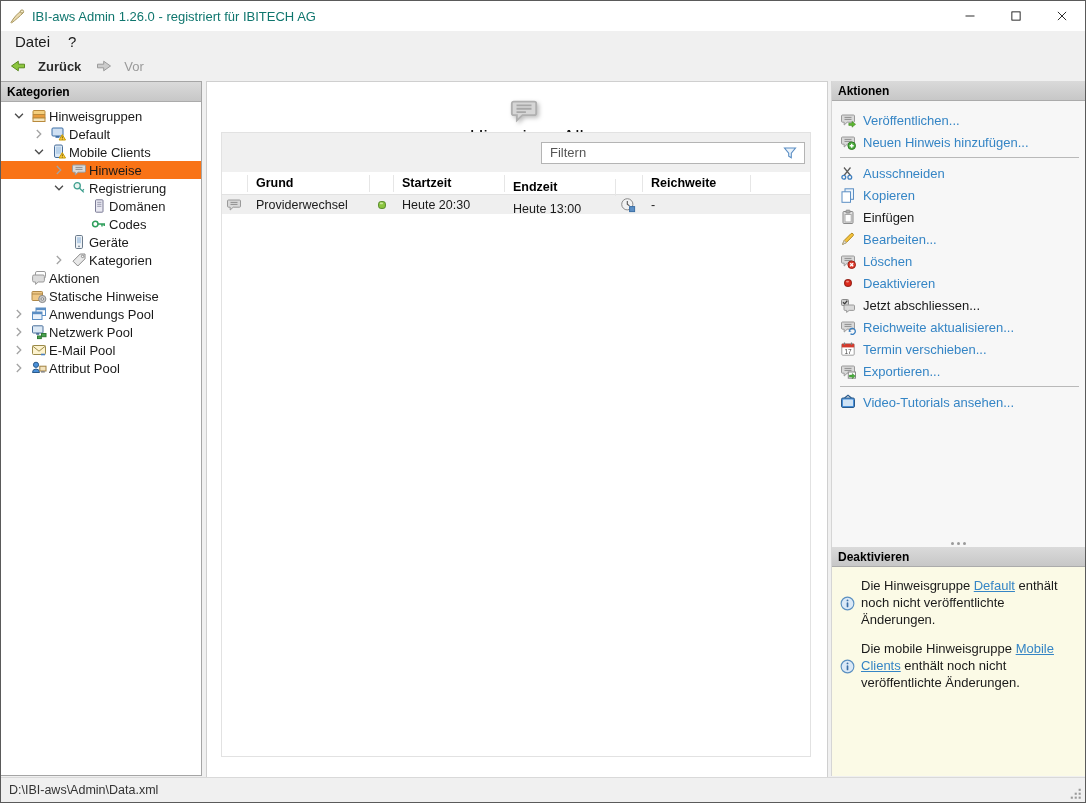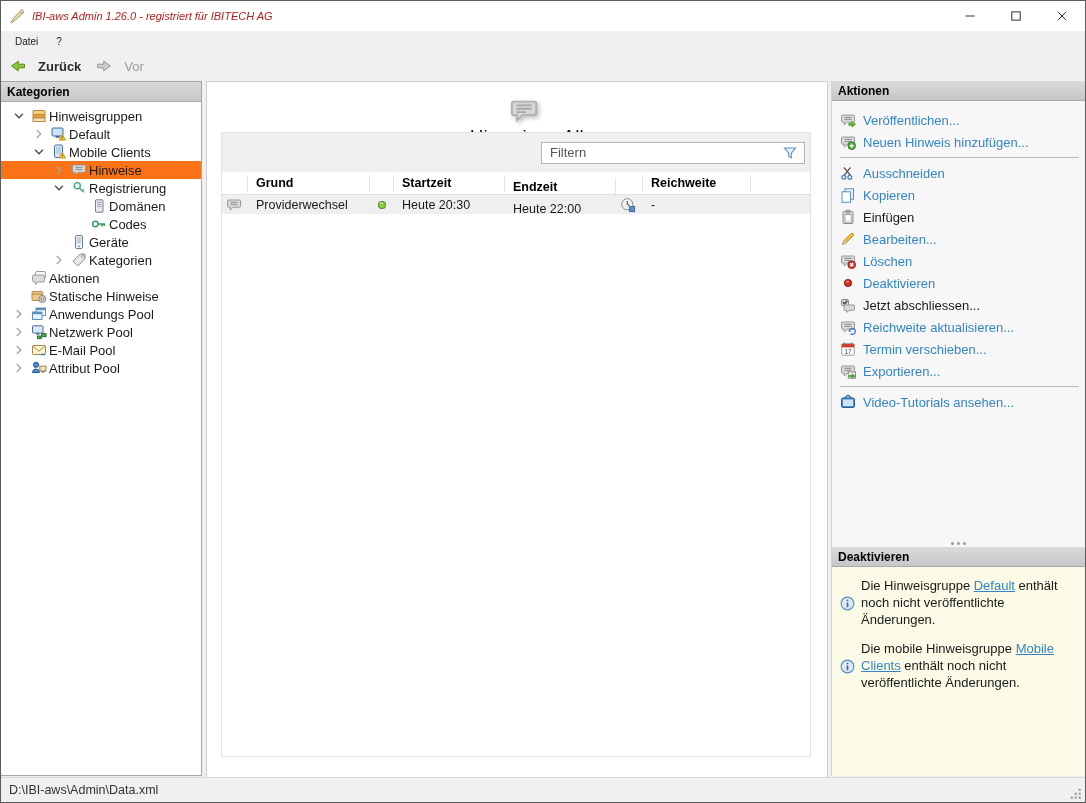--- a/index.html
+++ b/index.html
@@ -10,28 +10,28 @@
     border:1px solid #5a5a5a;
     position:relative; background:#f0f0f0; overflow:hidden;
   }
   svg { display:block; }
   .icon { display:inline-flex; align-items:center; justify-content:center; flex:none; }
 
   
   .titlebar { position:absolute; left:0; top:0; right:0; height:30px; background:#ffffff;
     display:flex; align-items:center; }
   .titlebar .app-logo { margin:0 7px 0 8px; }
-  .titlebar .title { font-size:11px; color:#b91c1c;font-style:italic; }
+  .titlebar .title { font-size:13px; color:#0f766e; }
   .win-controls { margin-left:auto; display:flex; height:100%; }
   .win-btn { width:46px; height:100%; display:flex; align-items:center; justify-content:center; }
 
   
   .menubar { position:absolute; left:0; top:30px; right:0; height:20px; background:#f0f0f0;
     display:flex; align-items:center; }
-  .menu-item { padding:18px 9px; font-size:10px; }
+  .menu-item { padding:18px 9px; font-size:15px; }
   .menu-item:first-child { margin-left:5px; }
   .toolbar { position:absolute; left:0; top:50px; right:0; height:30px; background:#f0f0f0;
     display:flex; align-items:center; }
   .tool-btn { display:flex; align-items:center; gap:12px; padding:3px 6px; margin-left:3px; }
   .tool-btn .lbl { font-weight:bold; color:#2b2b2b; }
   .tool-btn.disabled .lbl { font-weight:normal; color:#9a9a9a; }
 
   
   .panel-header { height:20px; background:linear-gradient(#dadada,#c7c7c7);
     border-bottom:1px solid #ababab; font-size:12px; font-weight:bold; color:#000;
@@ -409,21 +409,21 @@
       <div class="cell c-grund">Providerwechsel</div>
       <div class="cell c-dot">
           <span class="icon">
             <svg viewBox="0 0 16 16" width="16" height="16">
               <rect x="4.6" y="4.6" width="6.8" height="6.8" rx="2.2" fill="#8cc63f" stroke="#55882a"></rect>
               <rect x="5.8" y="5.6" width="3.2" height="1.6" rx="0.8" fill="#c8e89a"></rect>
             </svg>
           </span>
         </div>
       <div class="cell c-start">Heute 20:30</div>
-      <div class="cell c-end">Heute 22:00</div>
+      <div class="cell c-end">Heute 13:00</div>
       <div class="cell c-clock">
           <span class="icon">
             <svg viewBox="0 0 16 16" width="16" height="16">
               <circle cx="7.3" cy="7.3" r="5.6" fill="#f2f2f2" stroke="#8a8a8a"></circle>
               <path d="M7.3 4v3.3l2.2 1.6" fill="none" stroke="#555" stroke-width="1.1"></path>
               <rect x="9.6" y="9.6" width="5" height="5" fill="#5b8ec4" stroke="#3a6ea5"></rect>
             </svg>
           </span>
         </div>
       <div class="cell c-reich">-</div>

